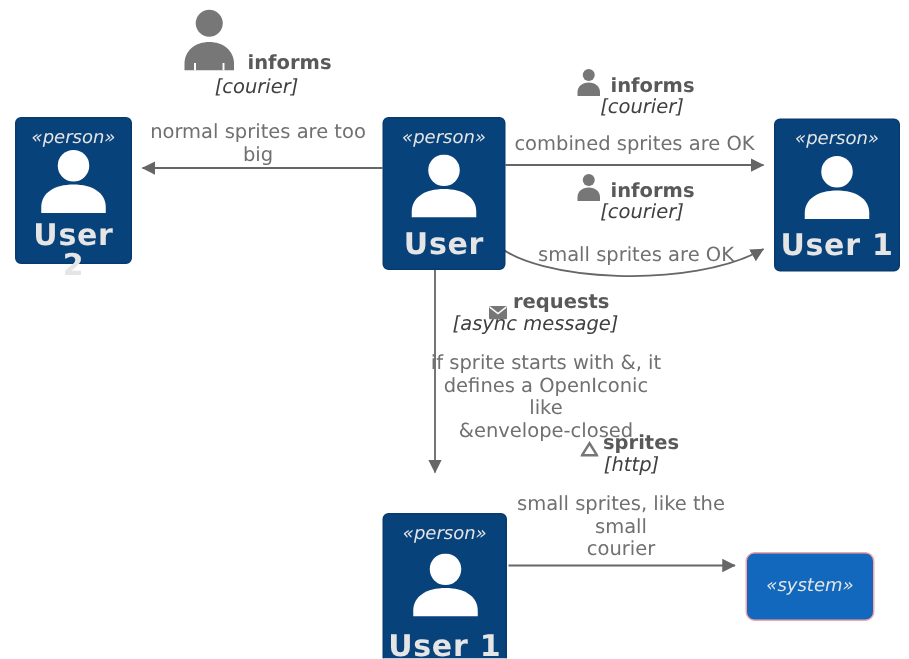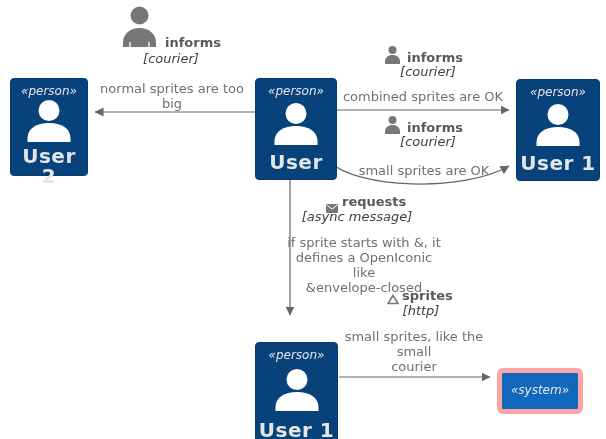--- a/index.html
+++ b/index.html
@@ -22,21 +22,21 @@
     text-align:center;
     margin-top:20px;
   }
   .node.person{
     background:#08427B;
     border:1px solid #073B6F;
     padding:5px 2px 7px 2px;
   }
   .node.system{
     background:#1168BD;
-    border:5px solid #fca5a5;
+    border:1px solid #fca5a5;
     border-radius:6px;
     padding:4px 2px 6px 2px;
     justify-content:center;
   }
   .stereotype{
     font-style:italic;
     font-size:12px;
     line-height:14px;
   }
   .node-name{

